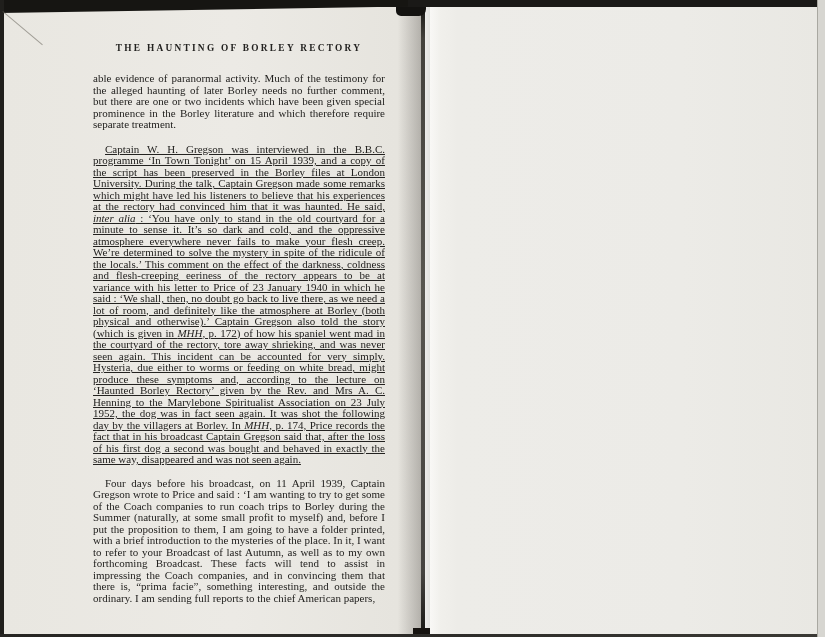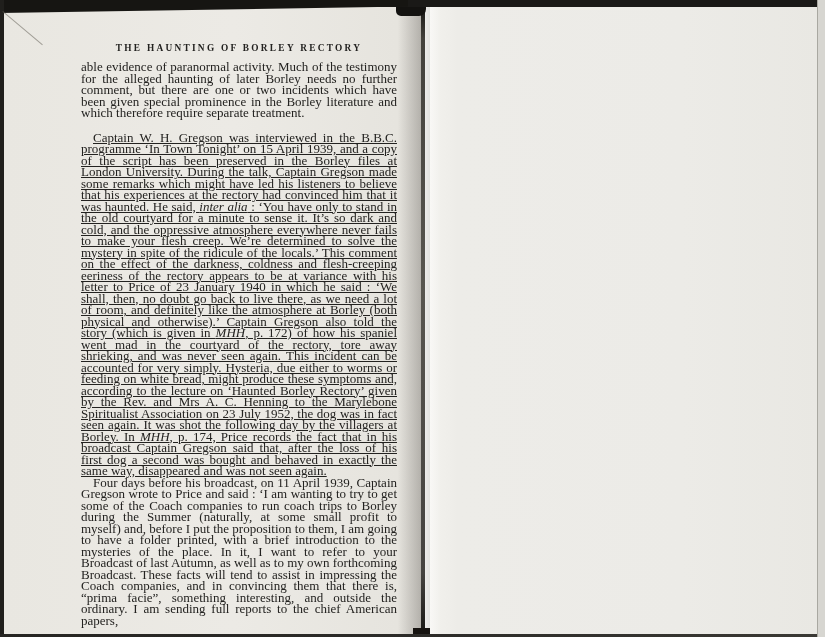--- a/index.html
+++ b/index.html
@@ -48,21 +48,21 @@
 
   
   .running-head {
     position:absolute; text-align:center; font-weight:700;
     font-size:9.3px; letter-spacing:2.3px; color:var(--ink,#27251f); white-space:nowrap;
   }
   .page-left  .running-head { top:37px; left:77px; width:316px; }
   .text-block { position:absolute; }
   .page-left  .text-block { top:55px; left:77px;  width:316px; }
   .text-block p {
-    margin:0; font-size:13px; line-height:11.5px; text-align:justify;
+    margin:12px; font-size:11px; line-height:11.5px; text-align:justify;
     color:var(--ink,#232220);
   }
   .text-block p.indent { text-indent:12px; }
   .text-block p.space-before { margin-top:13px;text-decoration:underline; }
 
   .folio { position:absolute; text-align:center; font-size:10px; letter-spacing:1px; color:var(--ink,#232220); }
   .page-left  .folio { top:570px; left:77px;  width:316px; }
 </style>
 </head>
 <body>

